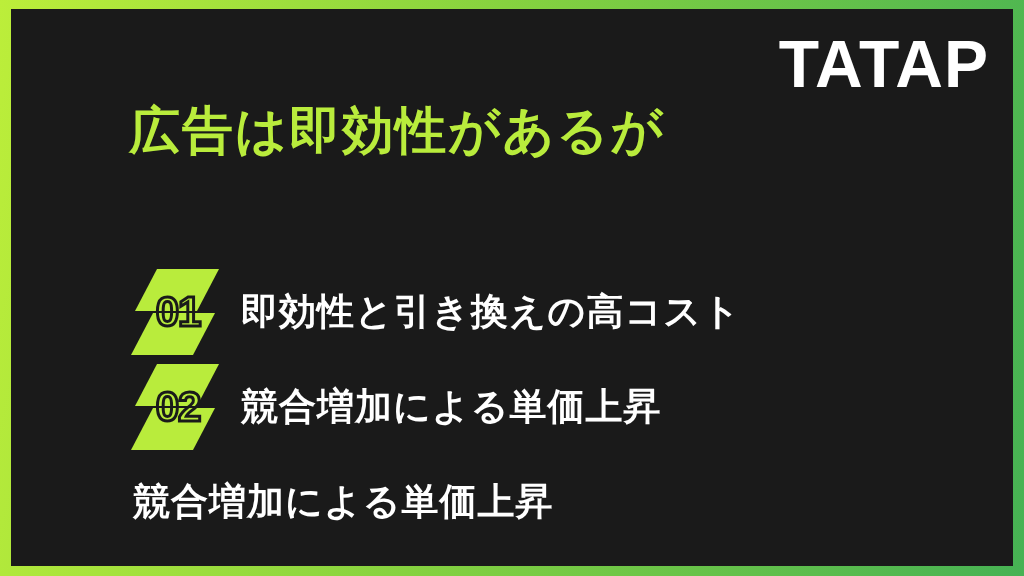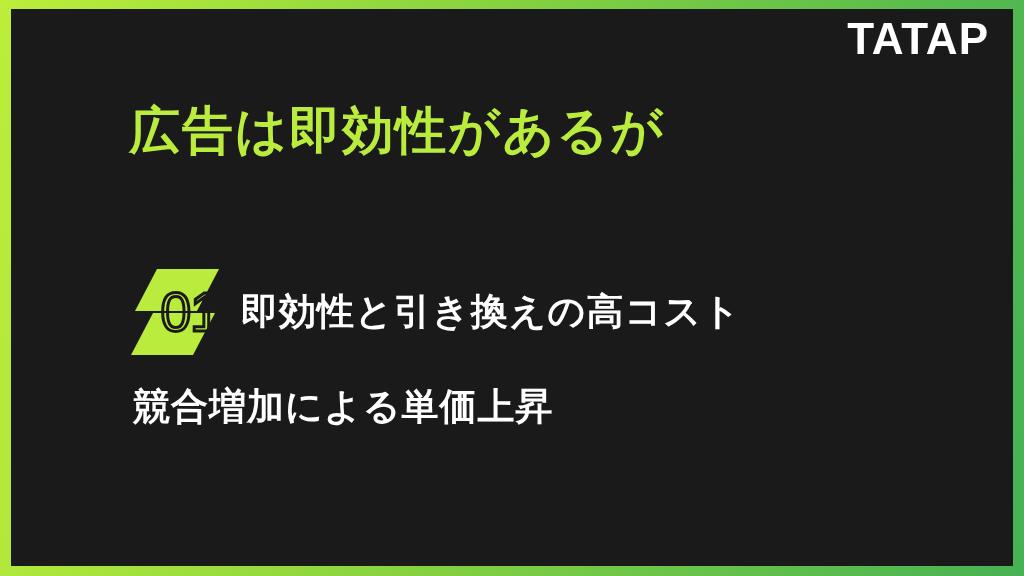--- a/index.html
+++ b/index.html
@@ -26,24 +26,24 @@
     position: relative;
     width: 100%;
     height: 100%;
     background: #1a1a1a;
     overflow: hidden;
   }
 
   
   .brand {
     position: absolute;
-    top: 8px;
+    top: 22px;
     right: 24px;
     color: #ffffff;
-    font-size: 44px;
+    font-size: 66px;
     font-weight: 700;
     letter-spacing: 1px;
     line-height: 1;
     font-family: "Liberation Sans", "DejaVu Sans", sans-serif;
     white-space: nowrap;
   }
 
   
   .headline {
     position: absolute;
@@ -81,29 +81,29 @@
   .badge svg {
     position: absolute;
     left: 0;
     top: 0;
     width: 108px;
     height: 86px;
     overflow: visible;
   }
   .badge-num {
     position: absolute;
-    left: 16px;
+    left: 4px;
     top: 0;
     width: 108px;
     height: 86px;
     display: flex;
     align-items: center;
     justify-content: center;
-    font-size: 55px;
-    font-weight: 400;
+    font-size: 42px;
+    font-weight: 700;
     letter-spacing: -1px;
     color: transparent;
     -webkit-text-stroke: 3px #1a1a1a;
     padding-right: 6px;
     box-sizing: border-box;
   }
 
   .bullet-text {
     color: #ffffff;
     font-size: 37px;
@@ -132,20 +132,30 @@
         <div class="badge">
           <svg viewBox="0 0 108 86" xmlns="http://www.w3.org/2000/svg">
             <polygon points="34,0 96,0 74,42 12,42" fill="#b9ec3c"></polygon>
             <polygon points="30,44 92,44 70,86 8,86" fill="#b9ec3c"></polygon>
           </svg>
           <div class="badge-num">01</div>
         </div>
         <div class="bullet-text">即効性と引き換えの高コスト</div>
       </div>
 
+      <div class="bullet-row">
+        <div class="badge">
+          <svg viewBox="0 0 108 86" xmlns="http://www.w3.org/2000/svg">
+            <polygon points="34,0 96,0 74,42 12,42" fill="#b9ec3c"></polygon>
+            <polygon points="30,44 92,44 70,86 8,86" fill="#b9ec3c"></polygon>
+          </svg>
+          <div class="badge-num">02</div>
+        </div>
+        <div class="bullet-text">競合増加による単価上昇</div>
+      </div>
 
       <div class="bullet-row">
         <div class="bullet-text">競合増加による単価上昇</div>
       </div>
 
     </div>
   </div>
 </div>
 
 </body></html>

